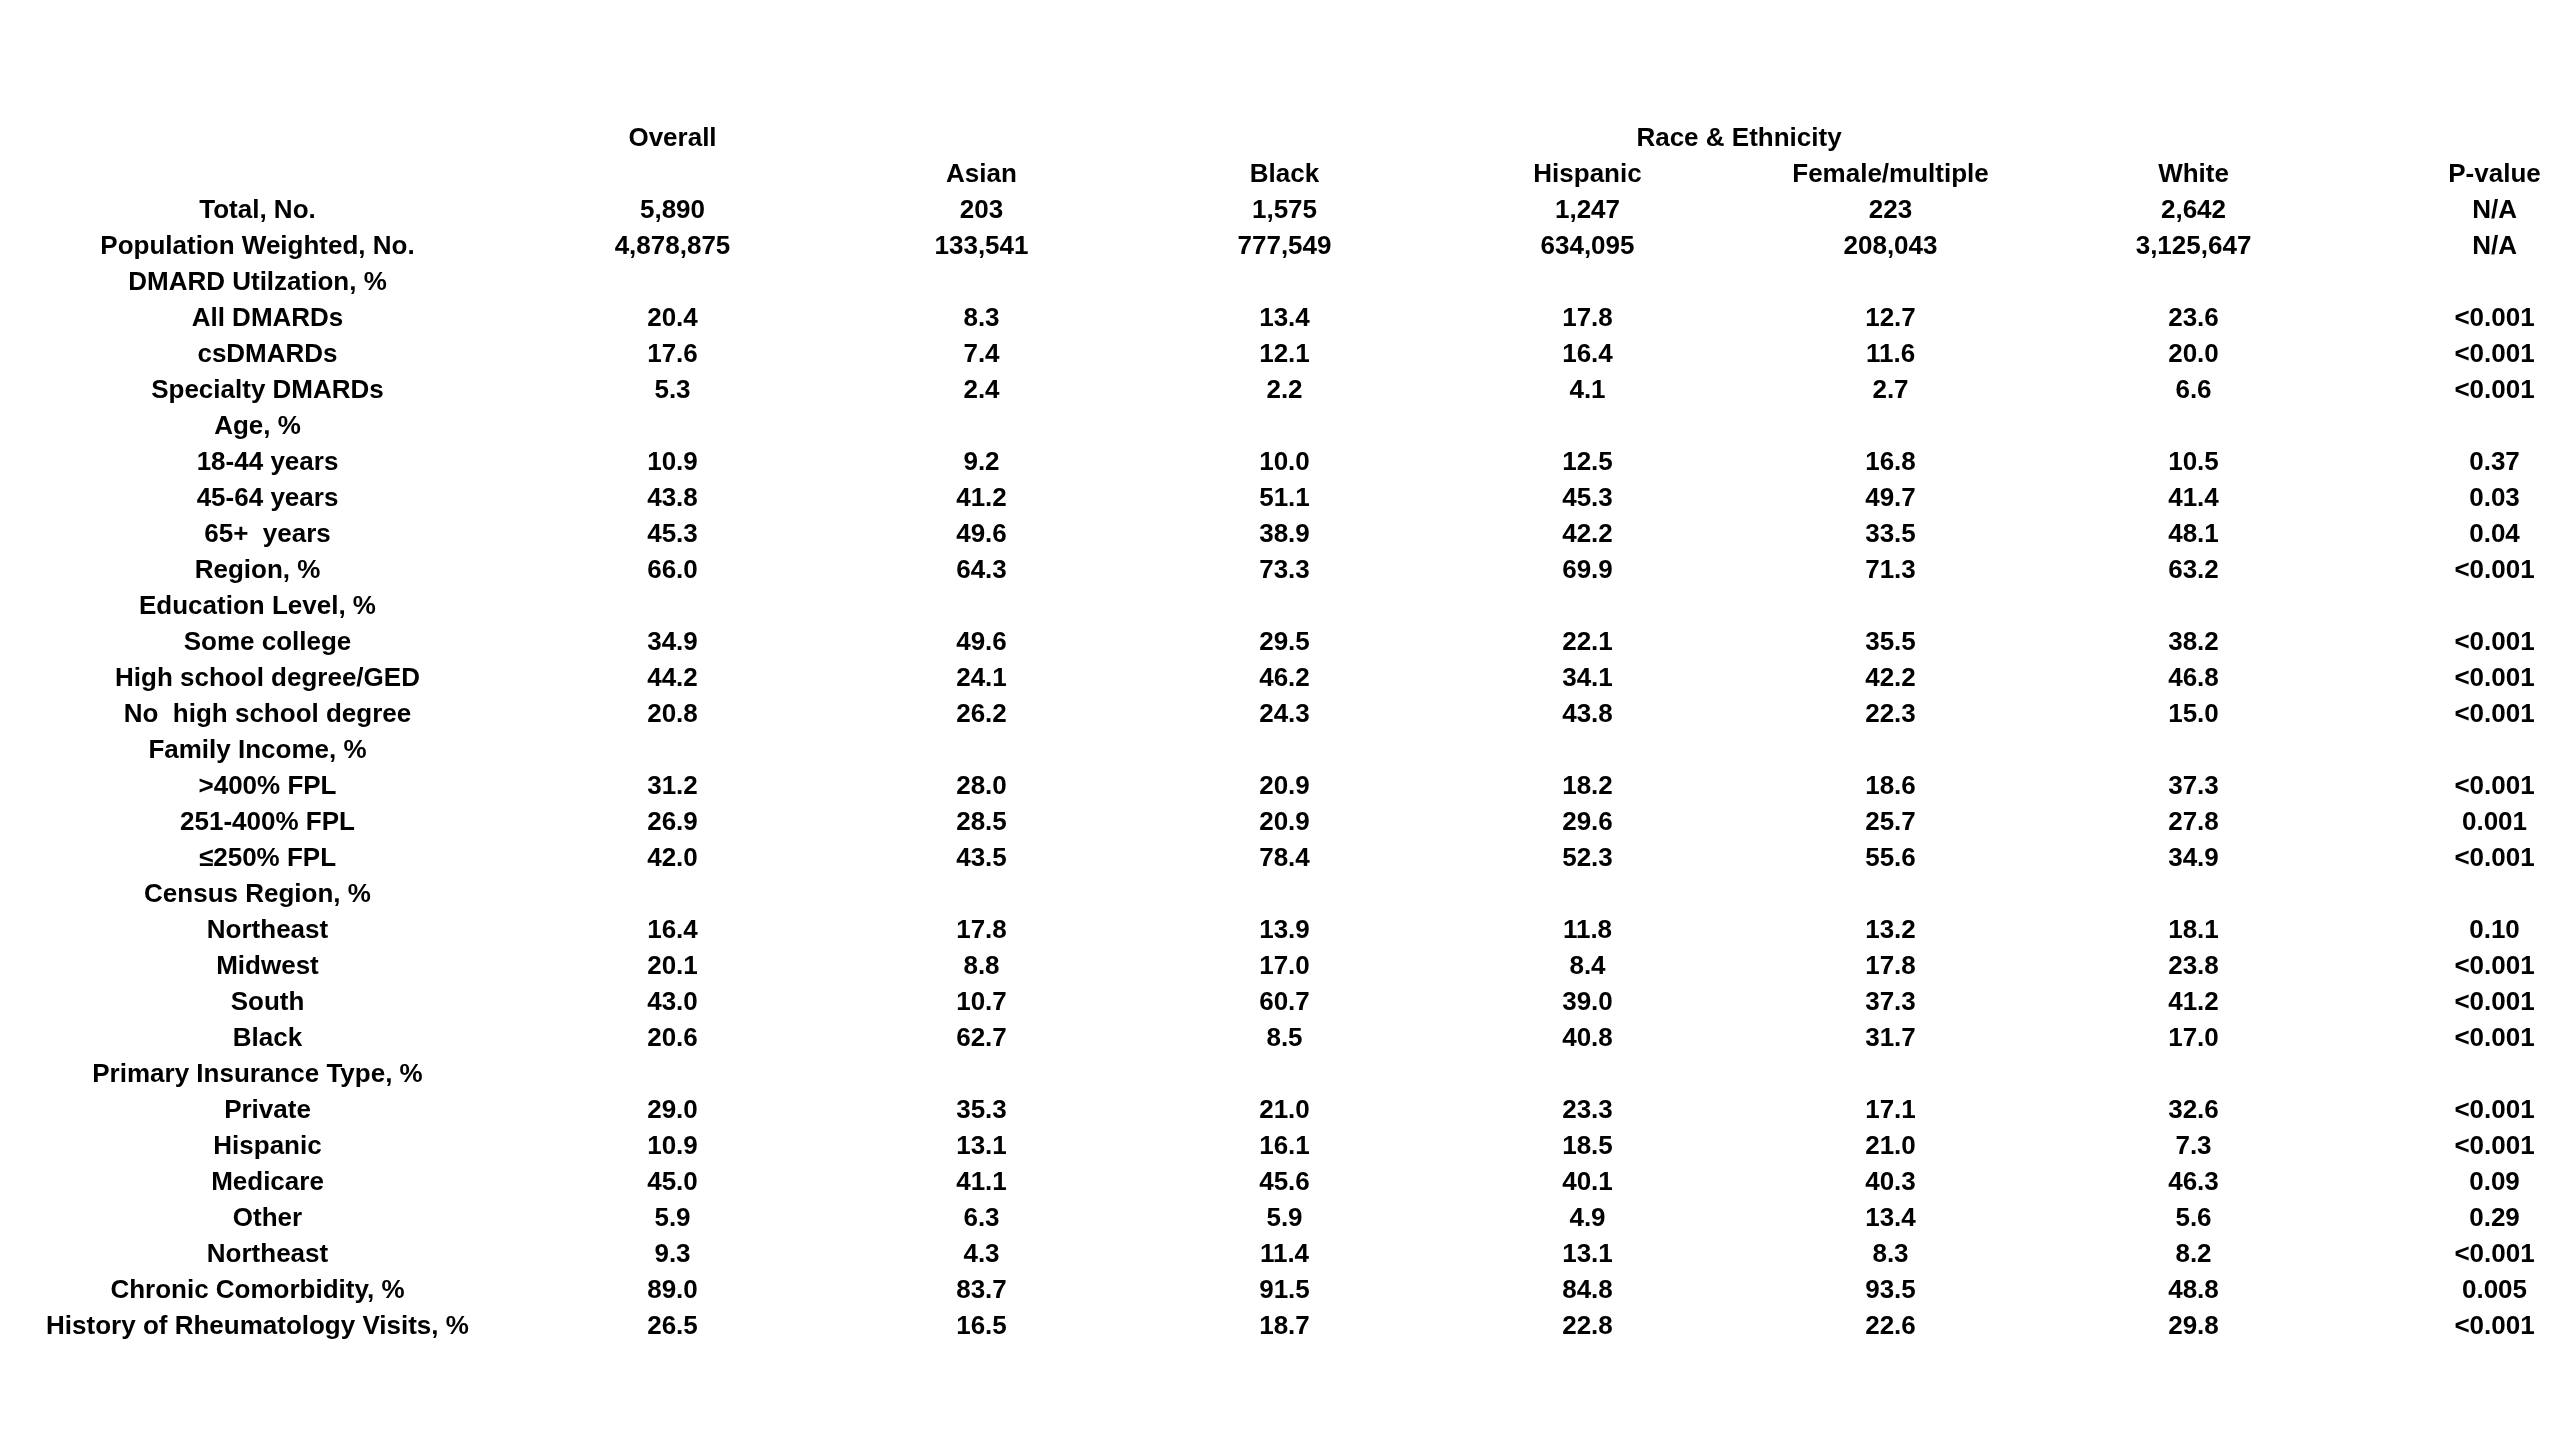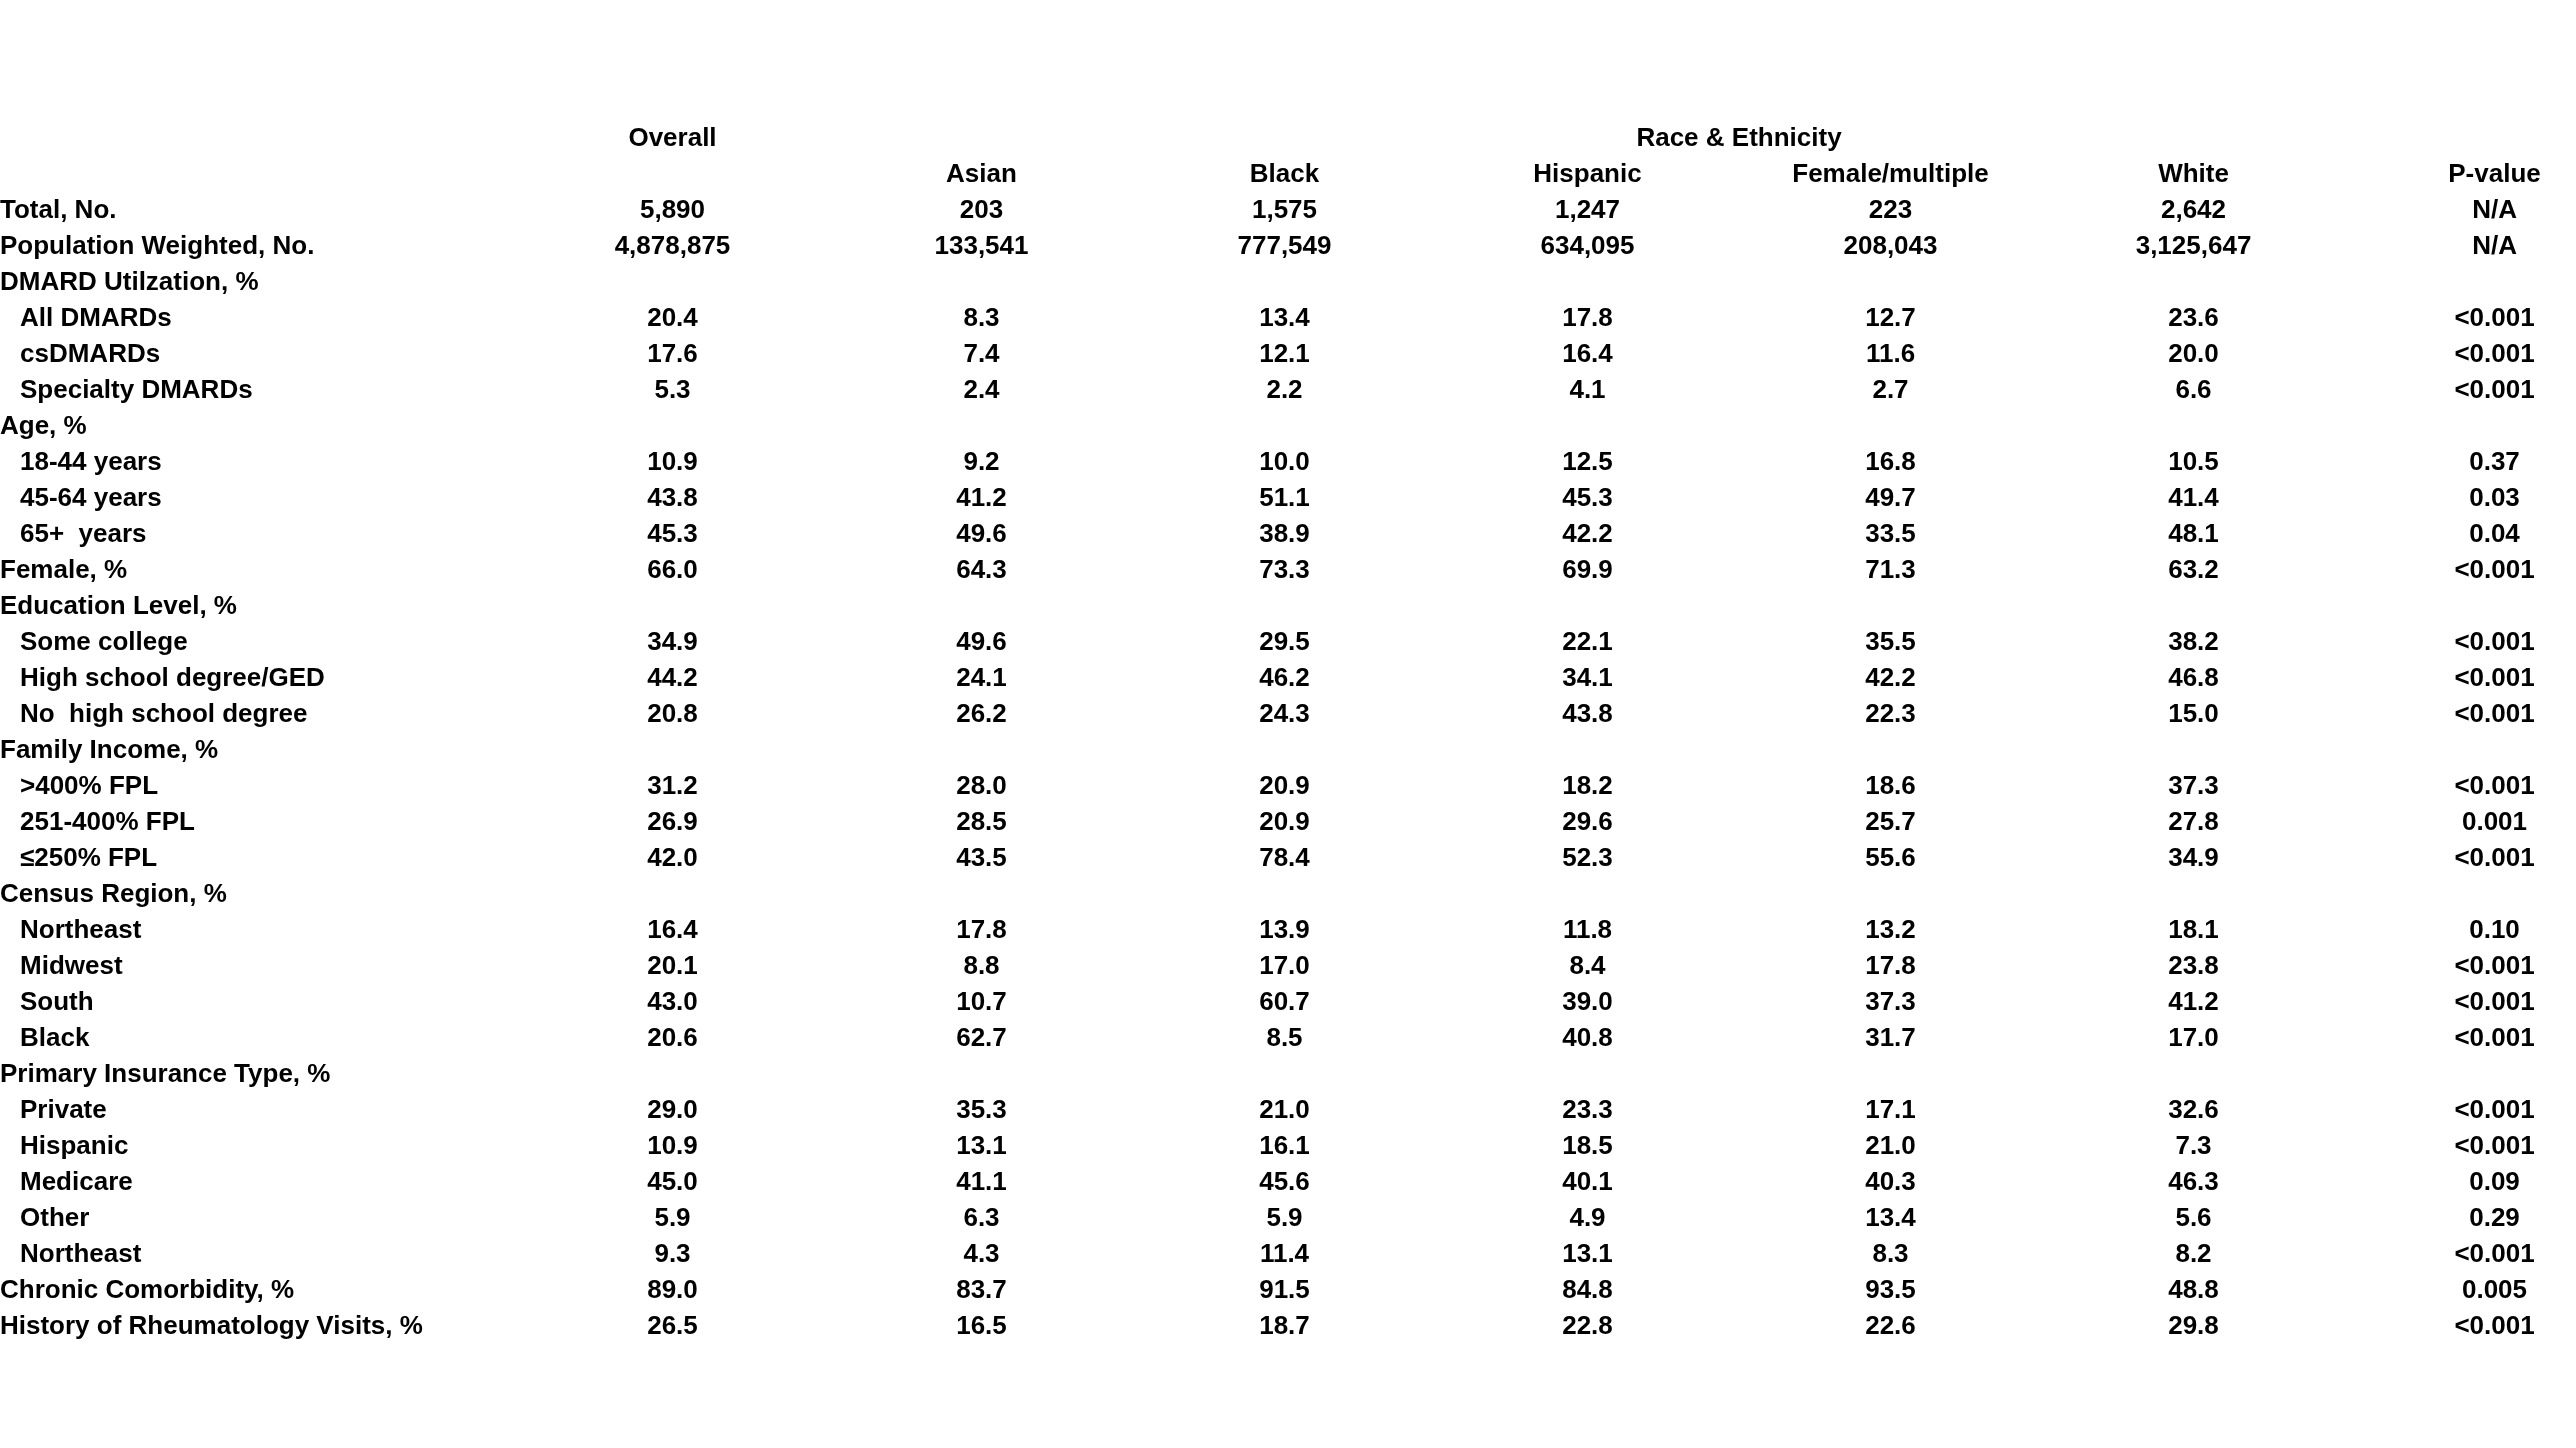--- a/index.html
+++ b/index.html
@@ -29,21 +29,21 @@
     font-size: 26px;
     font-weight: bold;
     white-space: pre;         
     overflow: visible;
     border: none;
   }
   td.group-head, td.col-head, td.num {
     text-align: center;
   }
   td.label {
-    text-align: left;
+    text-align: center;
     padding-left: 33px;
   }
   td.label.indent {
     padding-left: 20px;
   }
 </style>
 </head>
 <body>
 
 <table class="stat-table">
@@ -173,21 +173,21 @@
         <td class="label indent">65+  years</td>
         <td class="num">45.3</td>
         <td class="num">49.6</td>
         <td class="num">38.9</td>
         <td class="num">42.2</td>
         <td class="num">33.5</td>
         <td class="num">48.1</td>
         <td class="num">0.04</td>
       </tr>
       <tr>
-        <td class="label">Female, %</td>
+        <td class="label">Region, %</td>
         <td class="num">66.0</td>
         <td class="num">64.3</td>
         <td class="num">73.3</td>
         <td class="num">69.9</td>
         <td class="num">71.3</td>
         <td class="num">63.2</td>
         <td class="num">&lt;0.001</td>
       </tr>
       <tr>
         <td class="label">Education Level, %</td>

